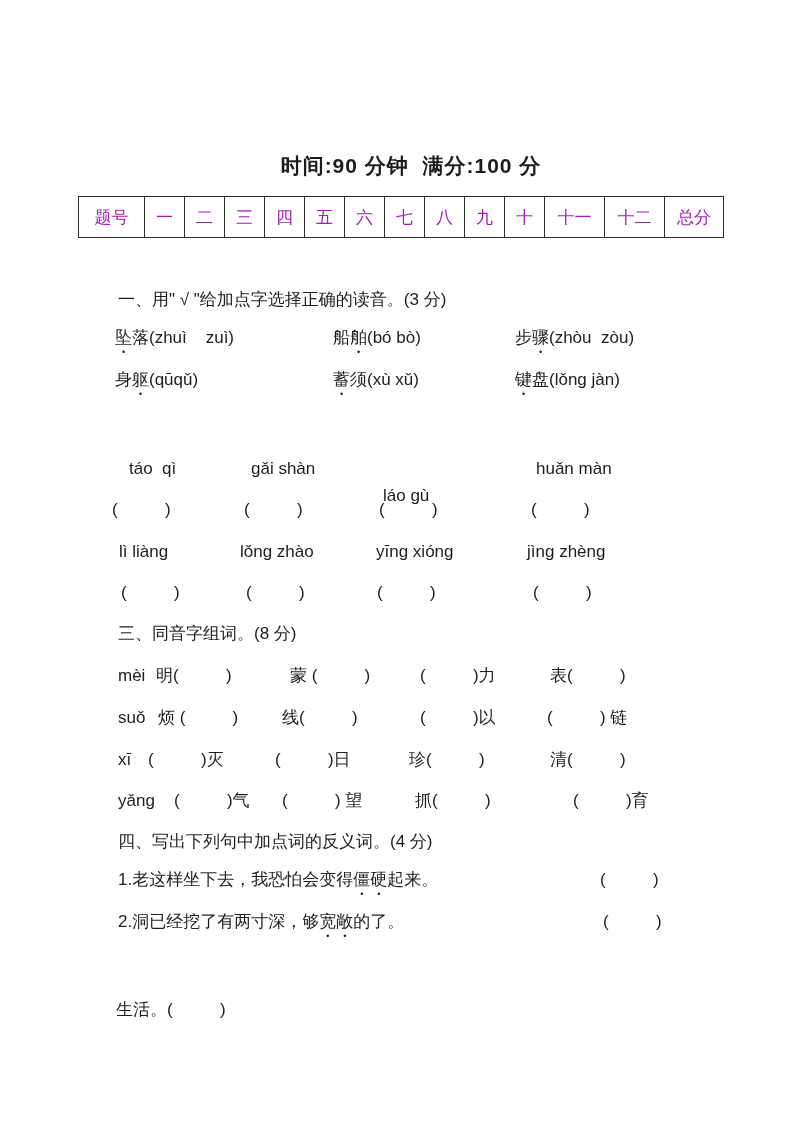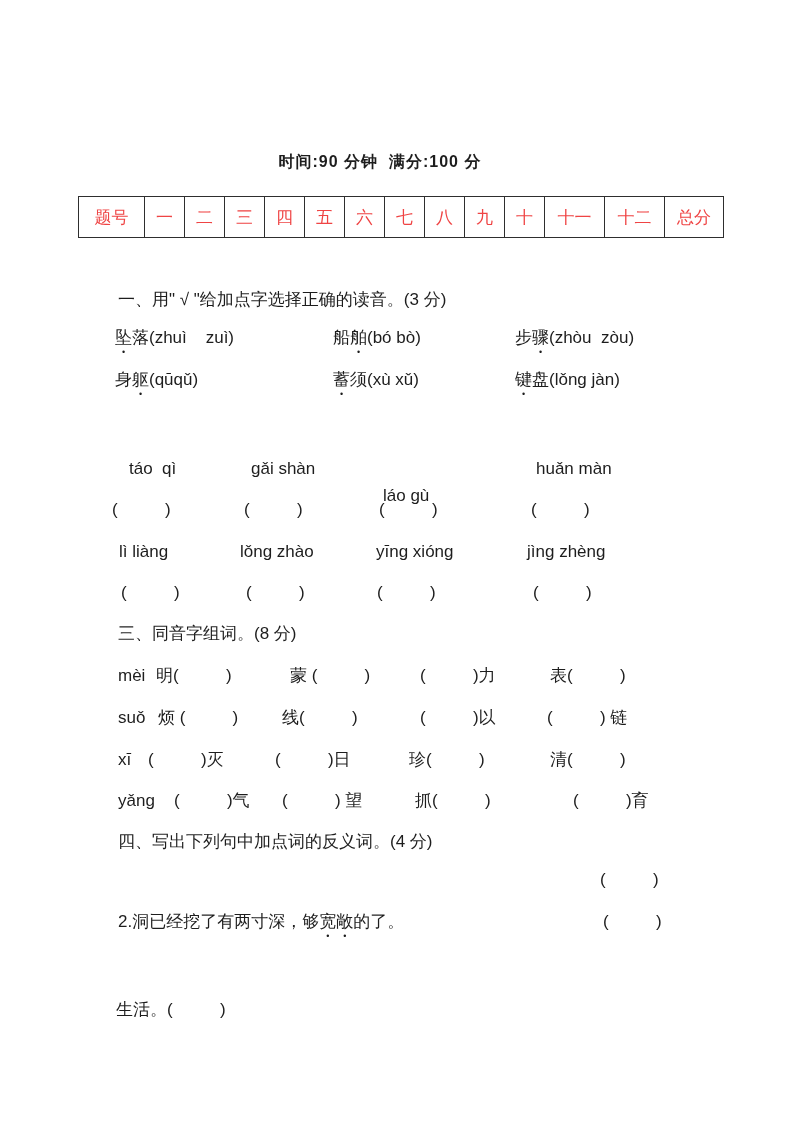--- a/index.html
+++ b/index.html
@@ -11,31 +11,32 @@
     font-family:"Liberation Sans","DejaVu Sans",sans-serif;
     color:#1d1d1d;
     overflow:hidden;
   }
   .title{
     position:absolute;top:101px;left:0;width:760px;
     text-align:center;font-size:21px;font-weight:700;letter-spacing:2px;
   }
   .info{
     position:absolute;top:152px;left:0;width:760px;
-    text-align:center;font-size:16px;font-weight:700;letter-spacing:1px;
+    text-align:center;font-size:21px;font-weight:700;letter-spacing:1px;
     white-space:pre;
+    padding-left:31px;
   }
   table.score{
     position:absolute;left:78px;top:196px;
     border-collapse:collapse;table-layout:fixed;width:645px;
   }
   table.score td{
     border:1.6px solid #2e2e2e;
     text-align:center;vertical-align:middle;
-    font-size:17px;color:#ef4444;padding:8px;
+    font-size:17px;color:#a21caf;padding:8px;
     overflow:hidden;
   }
   tr.hdr{height:41px;}
   tr.scr{height:44px;}
   .t{
     position:absolute;
     font-size:17px;line-height:22px;
     white-space:pre;color:#1d1d1d;
   }
   .dot-em{
@@ -141,20 +142,21 @@
   <div class="t" style="left:550px;top:749px">清(          )</div>
 
   <div class="t" style="left:118px;top:790px">yǎng</div>
   <div class="t" style="left:174px;top:790px">(          )气</div>
   <div class="t" style="left:282px;top:790px">(          ) 望</div>
   <div class="t" style="left:415px;top:790px">抓(          )</div>
   <div class="t" style="left:573px;top:790px">(          )育</div>
 
   <div class="t" style="left:118px;top:831px">四、写出下列句中加点词的反义词。(4 分)</div>
 
+  <div class="t" style="left:118px;top:869px"><span>1.老这样坐下去，我恐怕会变得</span><span class="dot-em">僵硬</span><span>起来。</span></div>
   <div class="t" style="left:600px;top:869px">(          )</div>
 
   <div class="t" style="left:118px;top:911px"><span>2.洞已经挖了有两寸深，够</span><span class="dot-em">宽敞</span><span>的了。</span></div>
   <div class="t" style="left:603px;top:911px">(          )</div>
 
   <div class="t" style="left:116px;top:999px">生活。(          )</div>
 
 </div>
 
 </body></html>

